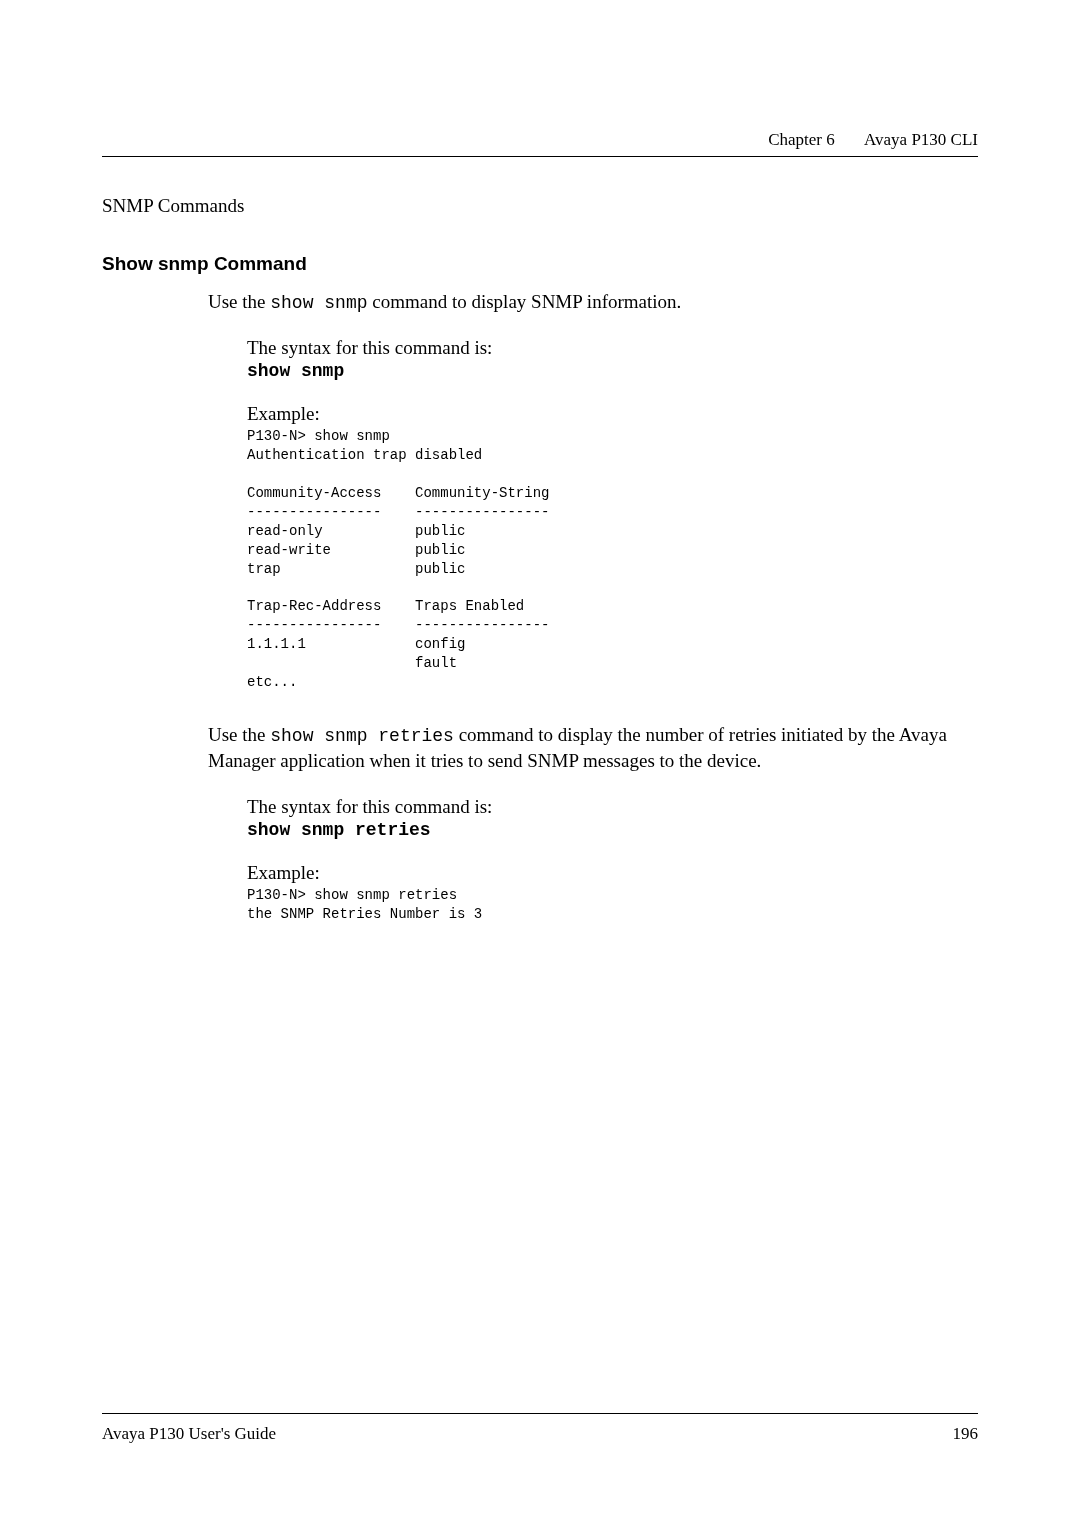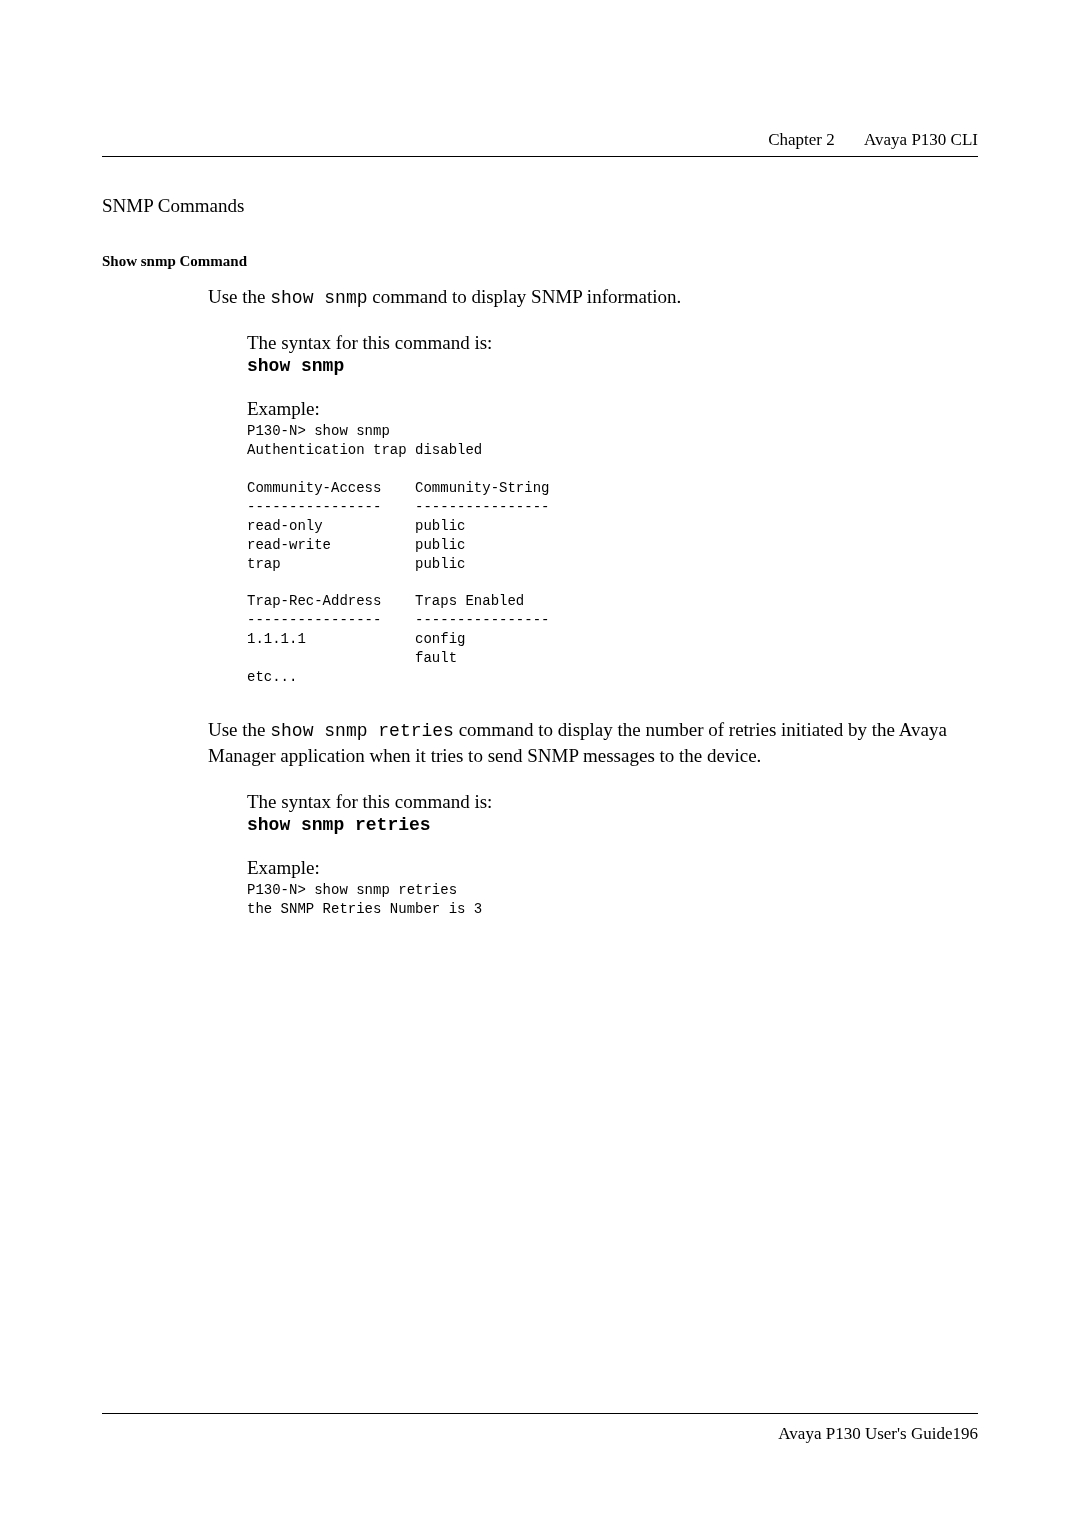--- a/index.html
+++ b/index.html
@@ -31,23 +31,23 @@
     .header-text .chapter {
       margin-right: 26px;
     }
     .section-title {
       font-size: 19px;
       font-family: Georgia, 'Times New Roman', serif;
       font-weight: normal;
       margin-bottom: 36px;
     }
     .subsection-title {
-      font-family: Liberation Serif, serif;
+      font-family: Liberation Sans, sans-serif;
       font-weight: bold;
-      font-size: 15px;
+      font-size: 19px;
       margin-bottom: 14px;
     }
     .body-text {
       font-family: Georgia, 'Times New Roman', serif;
       font-size: 19px;
       margin-left: 106px;
       line-height: 1.35;
       margin-bottom: 22px;
     }
     .body-text .mono {
@@ -79,32 +79,32 @@
       margin-top: 30px;
     }
     .footer {
       position: absolute;
       bottom: 84px;
       left: 102px;
       right: 102px;
       border-top: 1px solid #000;
       padding-top: 10px;
       display: flex;
-      justify-content: flex-end;
+      justify-content: space-between;
       font-family: Georgia, 'Times New Roman', serif;
       font-size: 17px;
     }
   </style>
 </head>
 <body>
 
 <div class="page">
   <div class="header">
     <div class="header-text">
-      <span class="chapter">Chapter 2</span>
+      <span class="chapter">Chapter 6</span>
       <span>Avaya P130 CLI</span>
     </div>
   </div>
 
   <h1 class="section-title">SNMP Commands</h1>
 
   <h2 class="subsection-title">Show snmp Command</h2>
 
   <p class="body-text">
     <span>Use the </span><span class="mono">show snmp</span><span> command to display SNMP information.</span>

